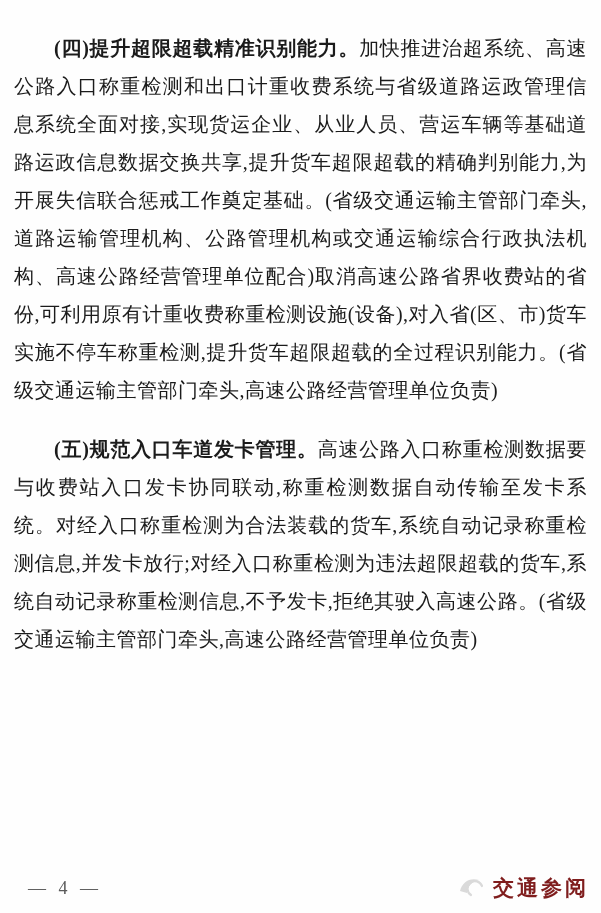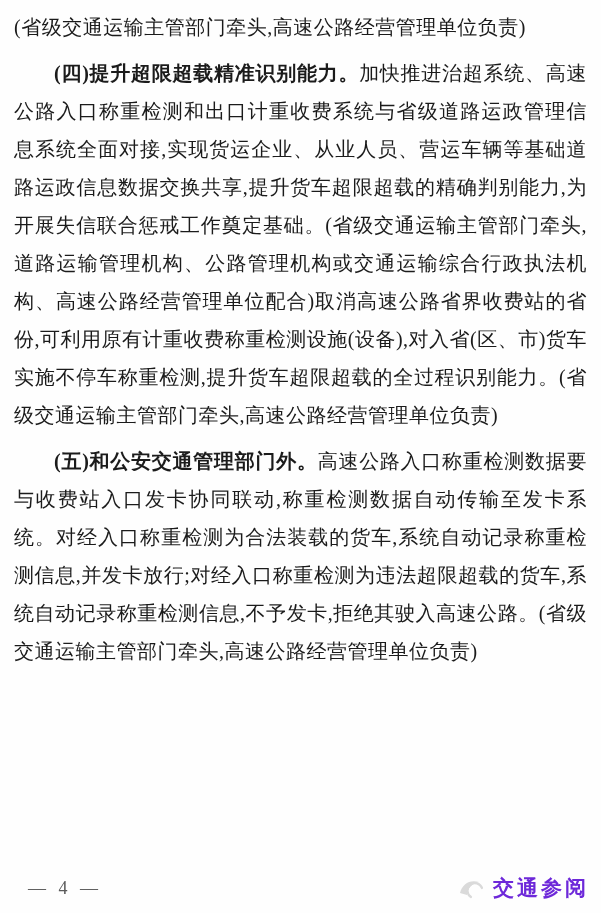--- a/index.html
+++ b/index.html
@@ -25,21 +25,21 @@
     margin: 0;
     font-size: 20px;
     line-height: 38px;
     letter-spacing: 0.5px;
     color: #1b1b1b;
     text-align: justify;
     text-justify: inter-ideograph;
   }
   .para.indent {
     text-indent: 2em;
-    margin-top: 8px;
+    margin-top: 21px;
   }
   .para-heading {
     font-weight: bold;
   }
   .footer {
     position: absolute;
     left: 0;
     right: 0;
     bottom: 8px;
     height: 34px;
@@ -50,45 +50,43 @@
     box-sizing: border-box;
     background: transparent;
   }
   .page-num {
     font-size: 18px;
     letter-spacing: 4px;
     color: #5a5a5a;
   }
   .watermark {
     display: flex;
-    align-items: center;
     gap: 5px;
-    color: #6d28d9;
+    color: #7f1d1d;
     font-weight: bold;
     font-size: 21px;
     letter-spacing: 3px;
     user-select: none;
   }
   .wm-icon {
     display: inline-flex;
     width: 30px;
     height: 24px;
     color: #dadada;
   }
 </style>
 </head>
 <body>
 
 <div class="doc-page">
 
-  <p class="para"><span>(省级交通运输主管部门牵头,高速公路经营管理单位负责)</span></p>
 
   <p class="para indent"><b class="para-heading">(四)提升超限超载精准识别能力。</b><span>加快推进治超系统、高速公路入口称重检测和出口计重收费系统与省级道路运政管理信息系统全面对接,实现货运企业、从业人员、营运车辆等基础道路运政信息数据交换共享,提升货车超限超载的精确判别能力,为开展失信联合惩戒工作奠定基础。(省级交通运输主管部门牵头,道路运输管理机构、公路管理机构或交通运输综合行政执法机构、高速公路经营管理单位配合)取消高速公路省界收费站的省份,可利用原有计重收费称重检测设施(设备),对入省(区、市)货车实施不停车称重检测,提升货车超限超载的全过程识别能力。(省级交通运输主管部门牵头,高速公路经营管理单位负责)</span></p>
 
-  <p class="para indent"><b class="para-heading">(五)和公安交通管理部门外。</b><span>高速公路入口称重检测数据要与收费站入口发卡协同联动,称重检测数据自动传输至发卡系统。对经入口称重检测为合法装载的货车,系统自动记录称重检测信息,并发卡放行;对经入口称重检测为违法超限超载的货车,系统自动记录称重检测信息,不予发卡,拒绝其驶入高速公路。(省级交通运输主管部门牵头,高速公路经营管理单位负责)</span></p>
+  <p class="para indent"><b class="para-heading">(五)规范入口车道发卡管理。</b><span>高速公路入口称重检测数据要与收费站入口发卡协同联动,称重检测数据自动传输至发卡系统。对经入口称重检测为合法装载的货车,系统自动记录称重检测信息,并发卡放行;对经入口称重检测为违法超限超载的货车,系统自动记录称重检测信息,不予发卡,拒绝其驶入高速公路。(省级交通运输主管部门牵头,高速公路经营管理单位负责)</span></p>
 
 
   <div class="footer">
     <span class="page-num">— 4 —</span>
     <span class="watermark">
       <span class="wm-icon">
         <svg width="30" height="24" viewBox="0 0 30 24" aria-hidden="true">
           <path d="M2 17 C4 8 12 3 21 6 C14 7.5 9.5 12 9 19 Z" fill="currentColor"></path>
           <path d="M13 21 a7.5 7.5 0 1 1 11 -9" stroke="currentColor" fill="none" stroke-width="2.2" stroke-linecap="round"></path>
         </svg>

